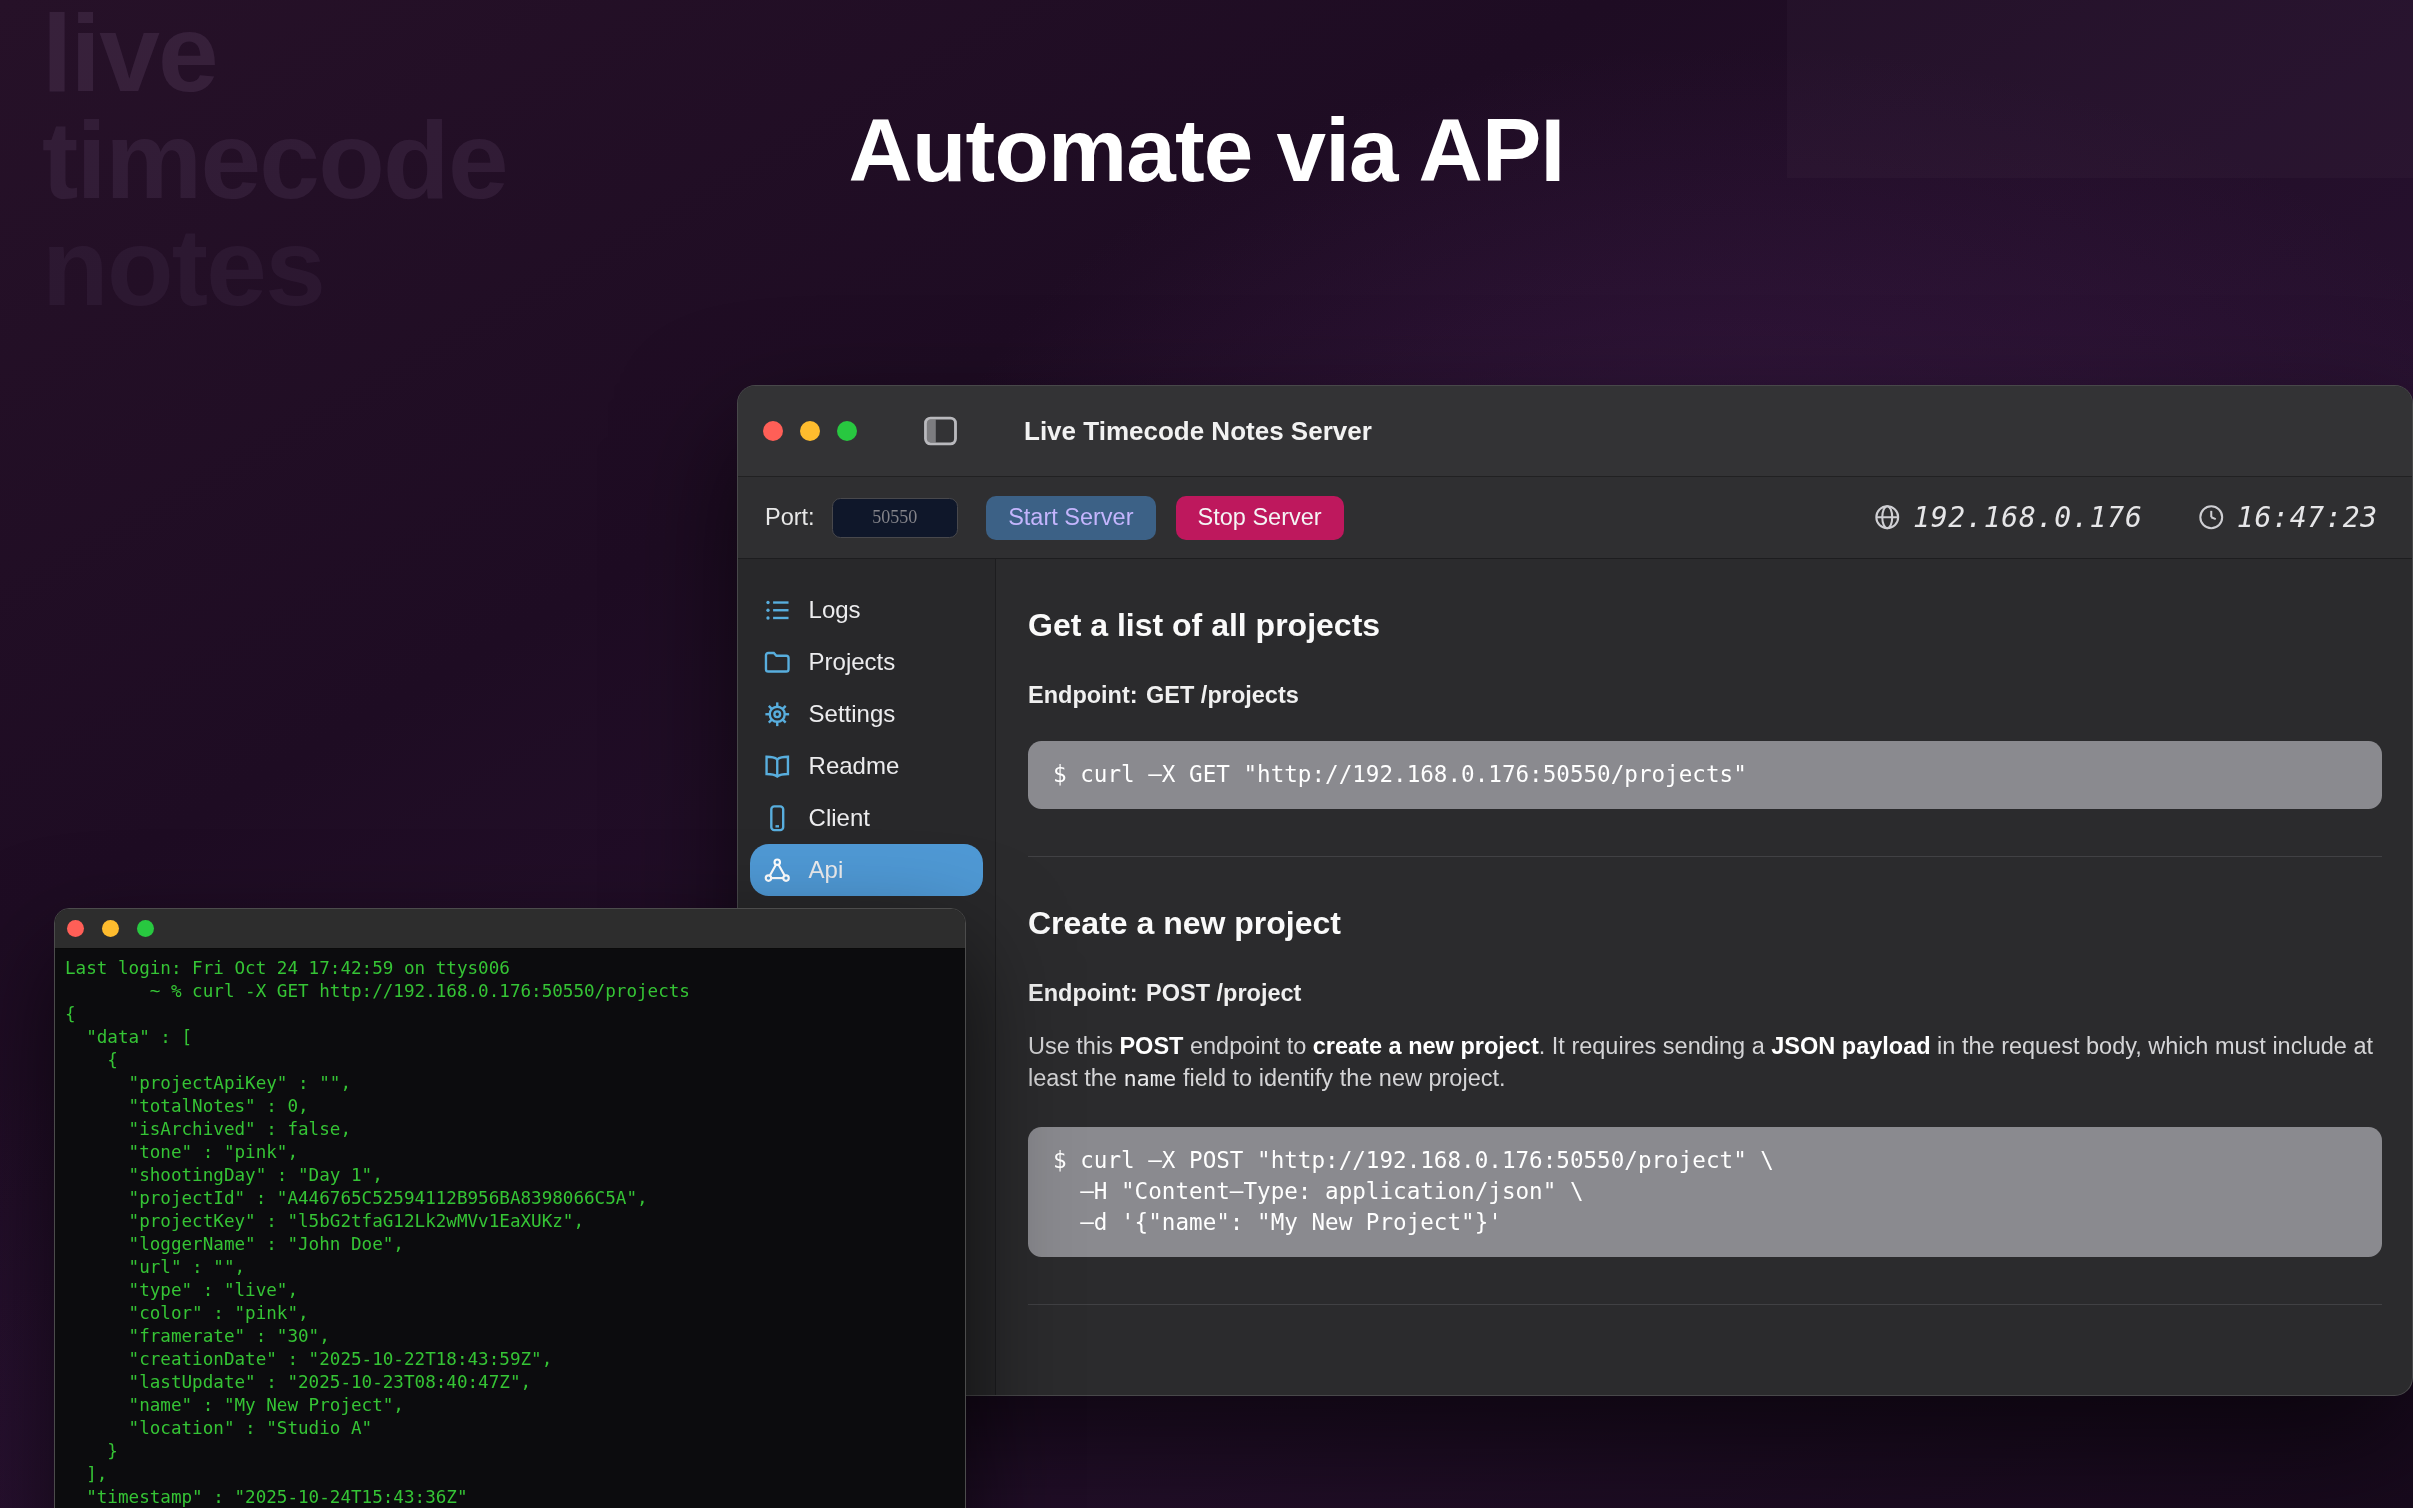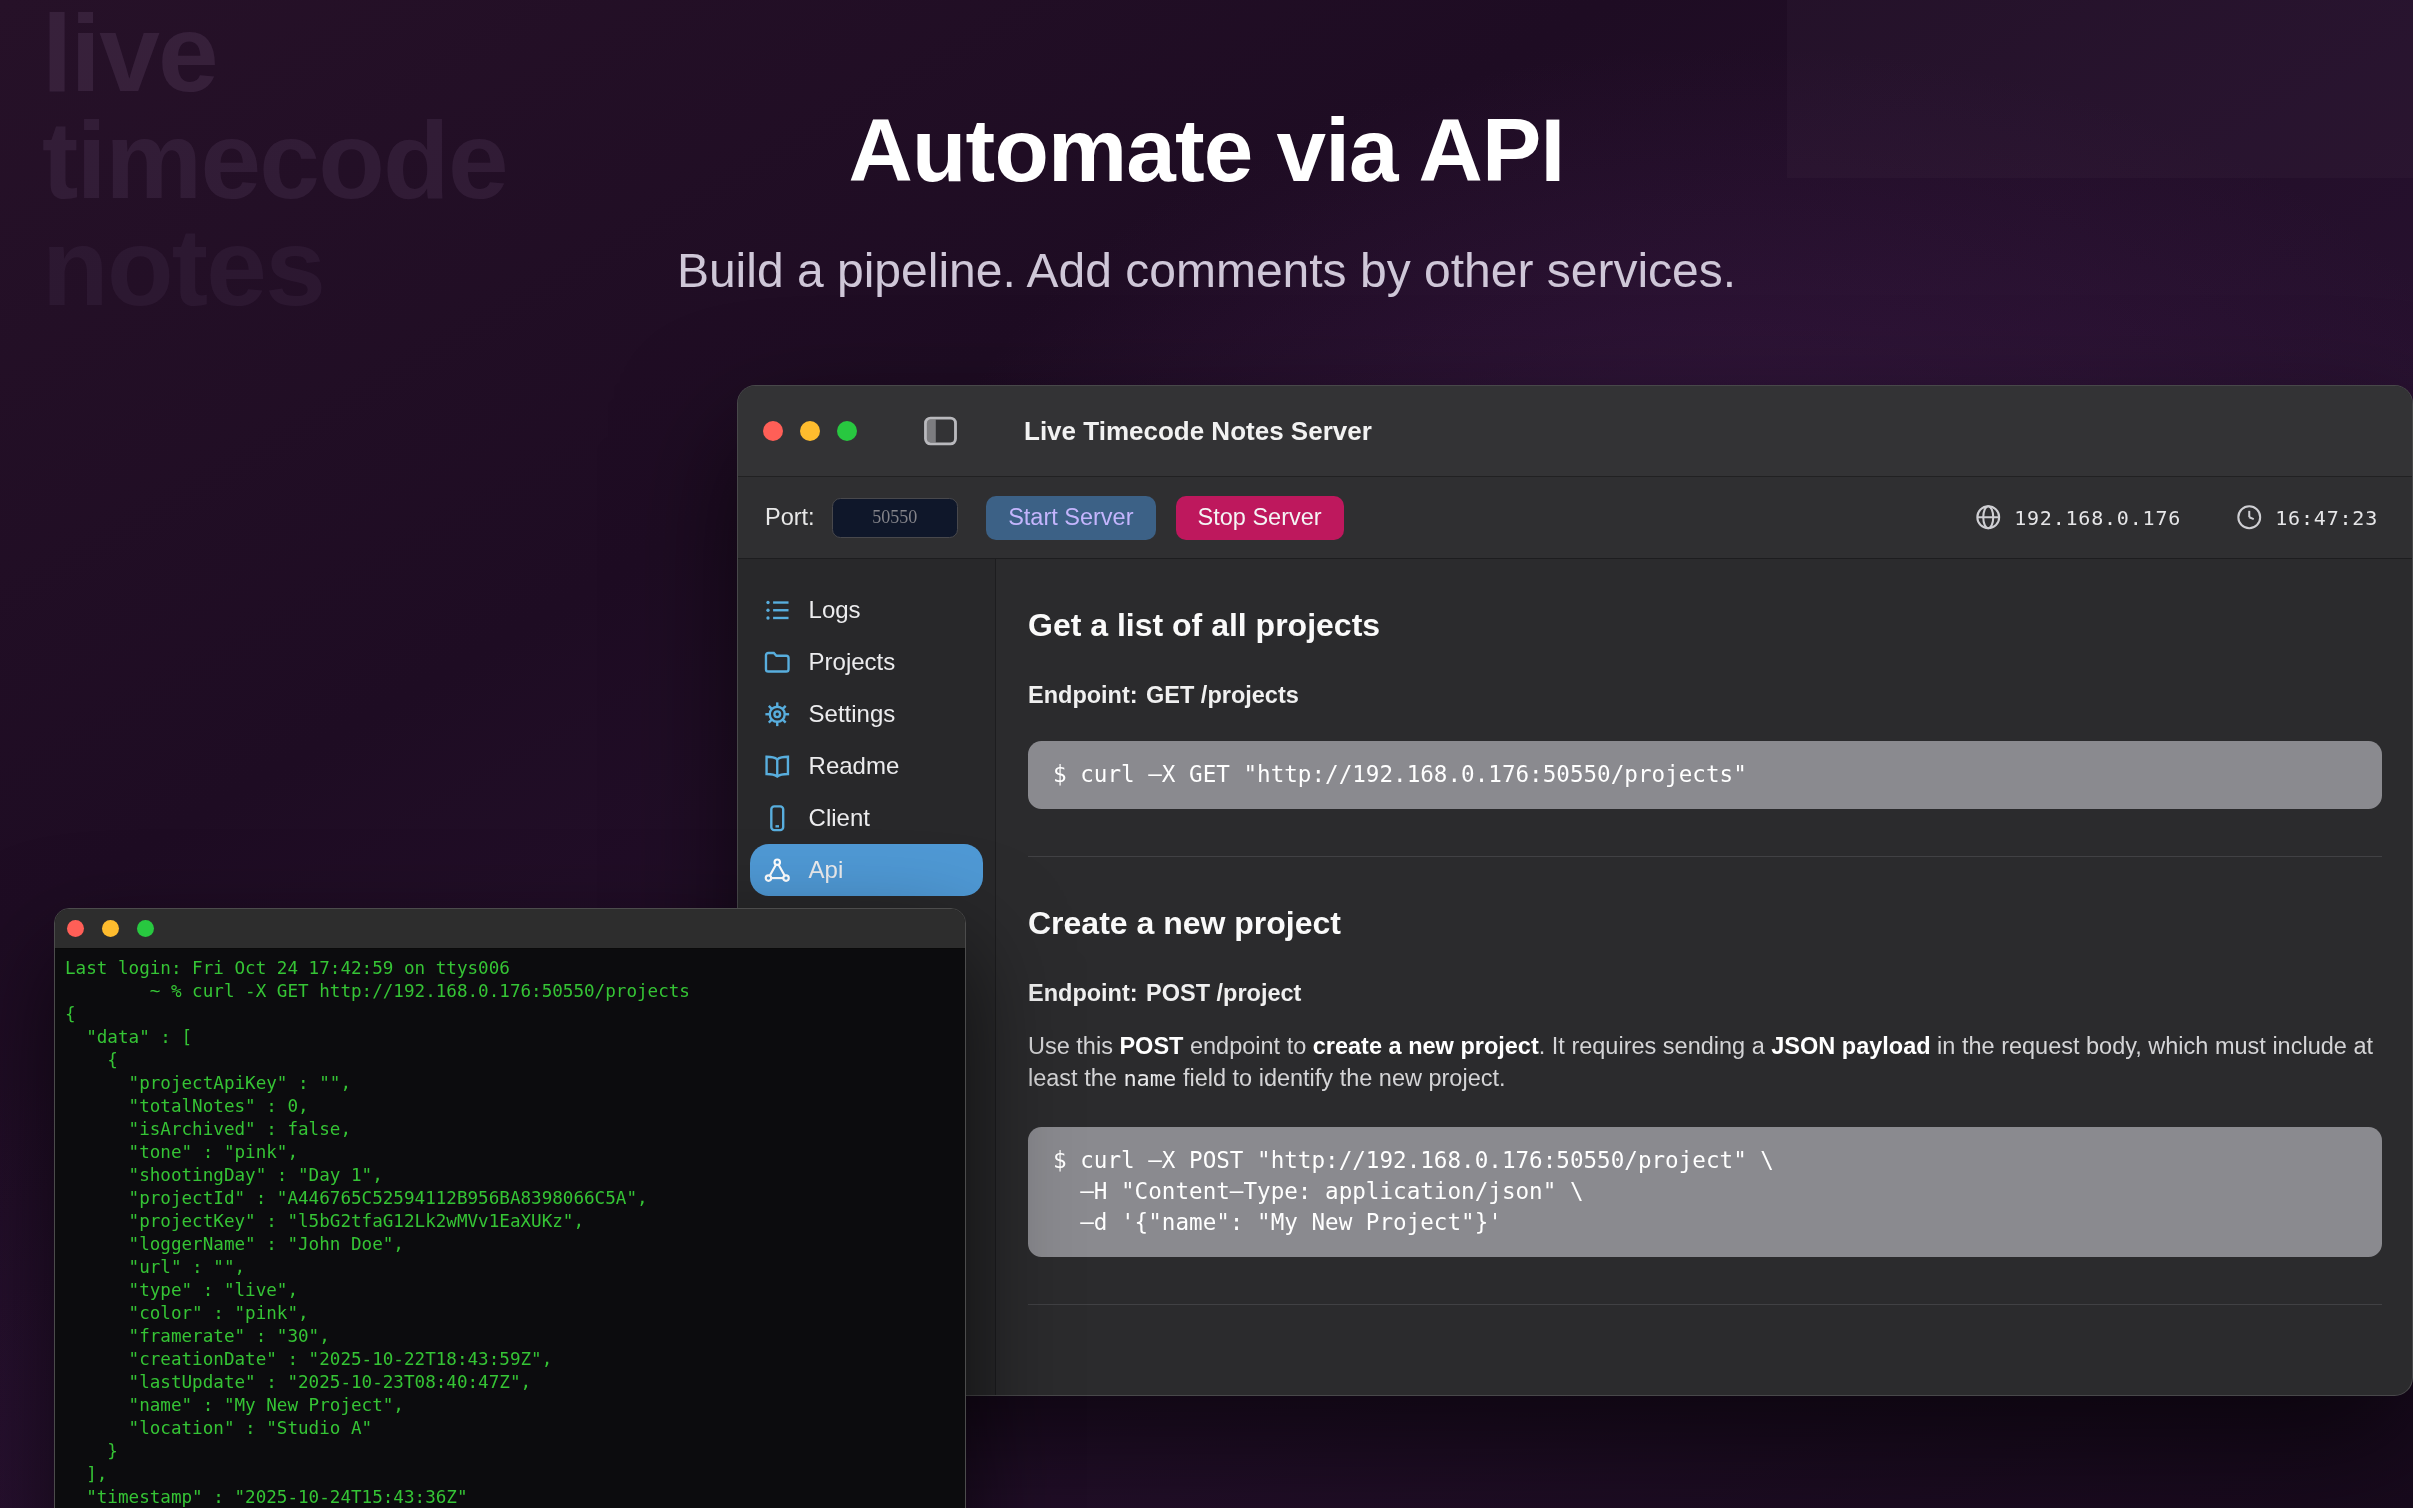--- a/index.html
+++ b/index.html
@@ -88,21 +88,21 @@
     font-size: 23.5px; font-family: "Liberation Sans", sans-serif;
     padding: 0 22px; cursor: pointer;
   }
   .btn.start { margin-left: 28.5px; background: #3c6186; color: #c4b5fd; }
   .btn.stop  { margin-left: 20px; background: #be185d; color: #f4f4f5; }
   .toolbar-right { margin-left: auto; display: flex; align-items: center; }
   .tb-icon { width: 28.5px; height: 28.5px; color: #cfcfd3; display: inline-flex; }
   .tb-icon svg { width: 28.5px; height: 28.5px; }
   .ip-text, .time-text {
     font-family: "DejaVu Sans Mono", monospace;
-    font-size: 20px; color: #e6e6e8; margin-left: 11.7px; letter-spacing: 0.8px;
+    font-size: 28px; color: #e6e6e8; margin-left: 11.7px; letter-spacing: 0.8px; font-style: italic;
   }
   .clock-group { margin-left: 54px; display: flex; align-items: center; }
   .ip-group { display: flex; align-items: center; }
   
   .body-row { display: flex; height: calc(100% - 171px); }
   .sidebar {
     width: 258px; box-sizing: border-box;
     background: #28282a; border-right: 0.8px solid #1d1d1f;
     padding-top: 25px;
   }
@@ -166,21 +166,20 @@
 
   <div class="bg-artifact"></div>
 
   <div class="watermark">
     <div class="wline">live</div>
     <div class="wline">timecode</div>
     <div class="wline">notes</div>
   </div>
 
   <h1 class="hero-title">Automate via API</h1>
-  <p class="hero-subtitle">Build a pipeline. Add comments by other services.</p>
 
   <section class="server-window">
 
     <header class="titlebar">
       <div class="traffic">
         <span class="tl red"></span>
         <span class="tl yellow"></span>
         <span class="tl green"></span>
       </div>
       <span class="sidebar-toggle">

